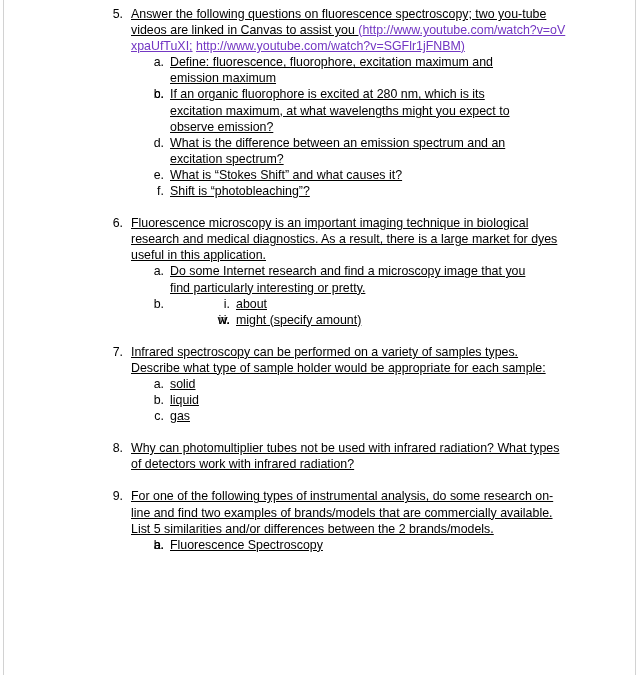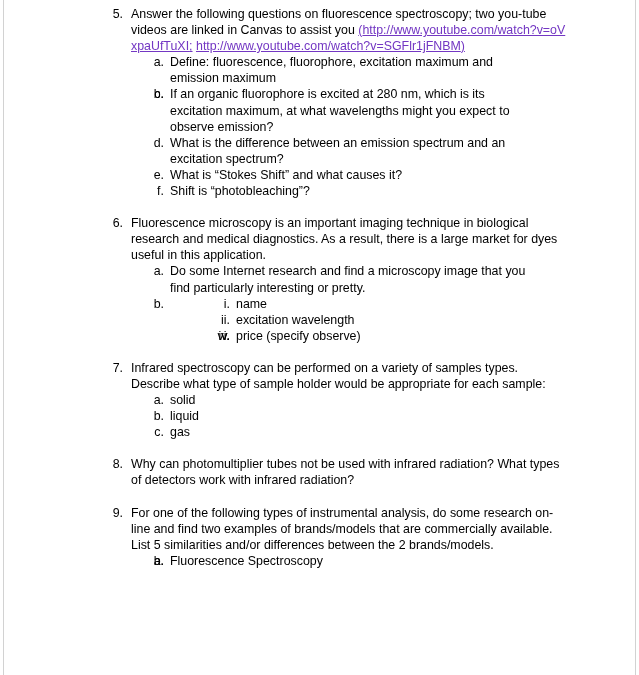--- a/index.html
+++ b/index.html
@@ -106,21 +106,21 @@
   li.r {
     margin-left: 66px;
   }
   li.r > .mk {
     position: absolute;
     left: -25px;
     width: 19px;
     text-align: right;
   }
 
-  .txt { display: inline; }
+  .txt { display: inline; text-decoration: underline; }
 
   a.link, .linkline {
     color: #7337c3;
     text-decoration: underline;
     word-break: break-all;
   }
   .linkwrap { display: inline; }
   .paren { color: #7337c3; text-decoration: underline; }
 </style>
 </head>
@@ -177,35 +177,31 @@
           <li class="s">
             <span class="mk">a.</span>
             <span class="txt">Do some Internet research and find a microscopy image that you find particularly interesting or pretty.</span>
           </li>
           <li class="s">
             <span class="mk">b.</span>
 
             <ol class="lvl3">
               <li class="r">
                 <span class="mk">i.</span>
-                <span class="txt">name</span>
-              </li>
-              <li class="r">
-                <span class="mk">ii.</span>
-                <span class="txt">excitation wavelength</span>
+                <span class="txt">about</span>
               </li>
               <li class="r">
                 <span class="mk">iv.</span>
               </li>
               <li class="r">
                 <span class="mk">v.</span>
               </li>
               <li class="r">
                 <span class="mk">vi.</span>
-                <span class="txt">price (specify observe)</span>
+                <span class="txt">might (specify amount)</span>
               </li>
             </ol>
           </li>
         </ol>
       </li>
 
       <li class="q">
         <span class="mk">7.</span>
         <span class="txt">Infrared spectroscopy can be performed on a variety of samples types.  Describe what type of sample holder would be appropriate for each sample:</span>
 

